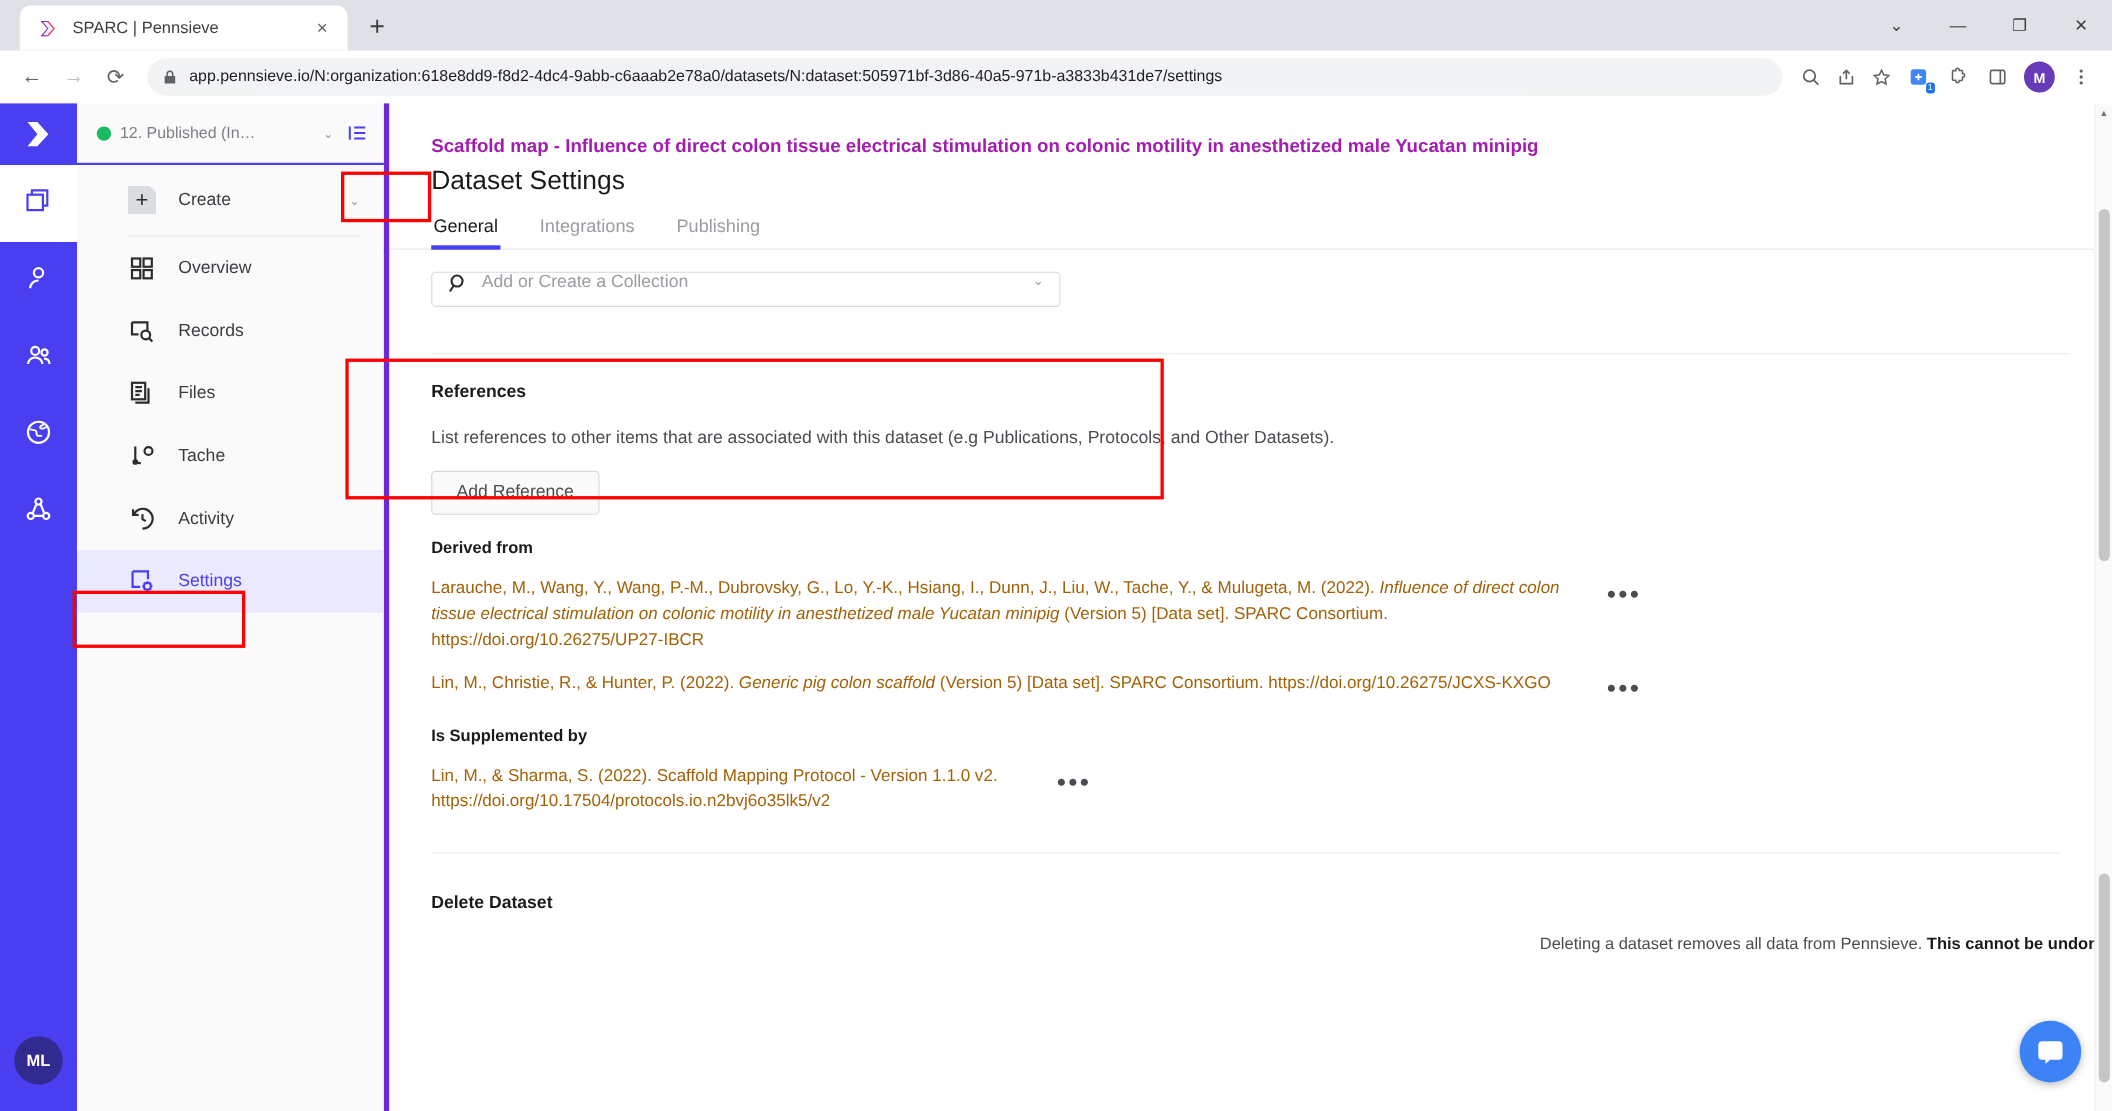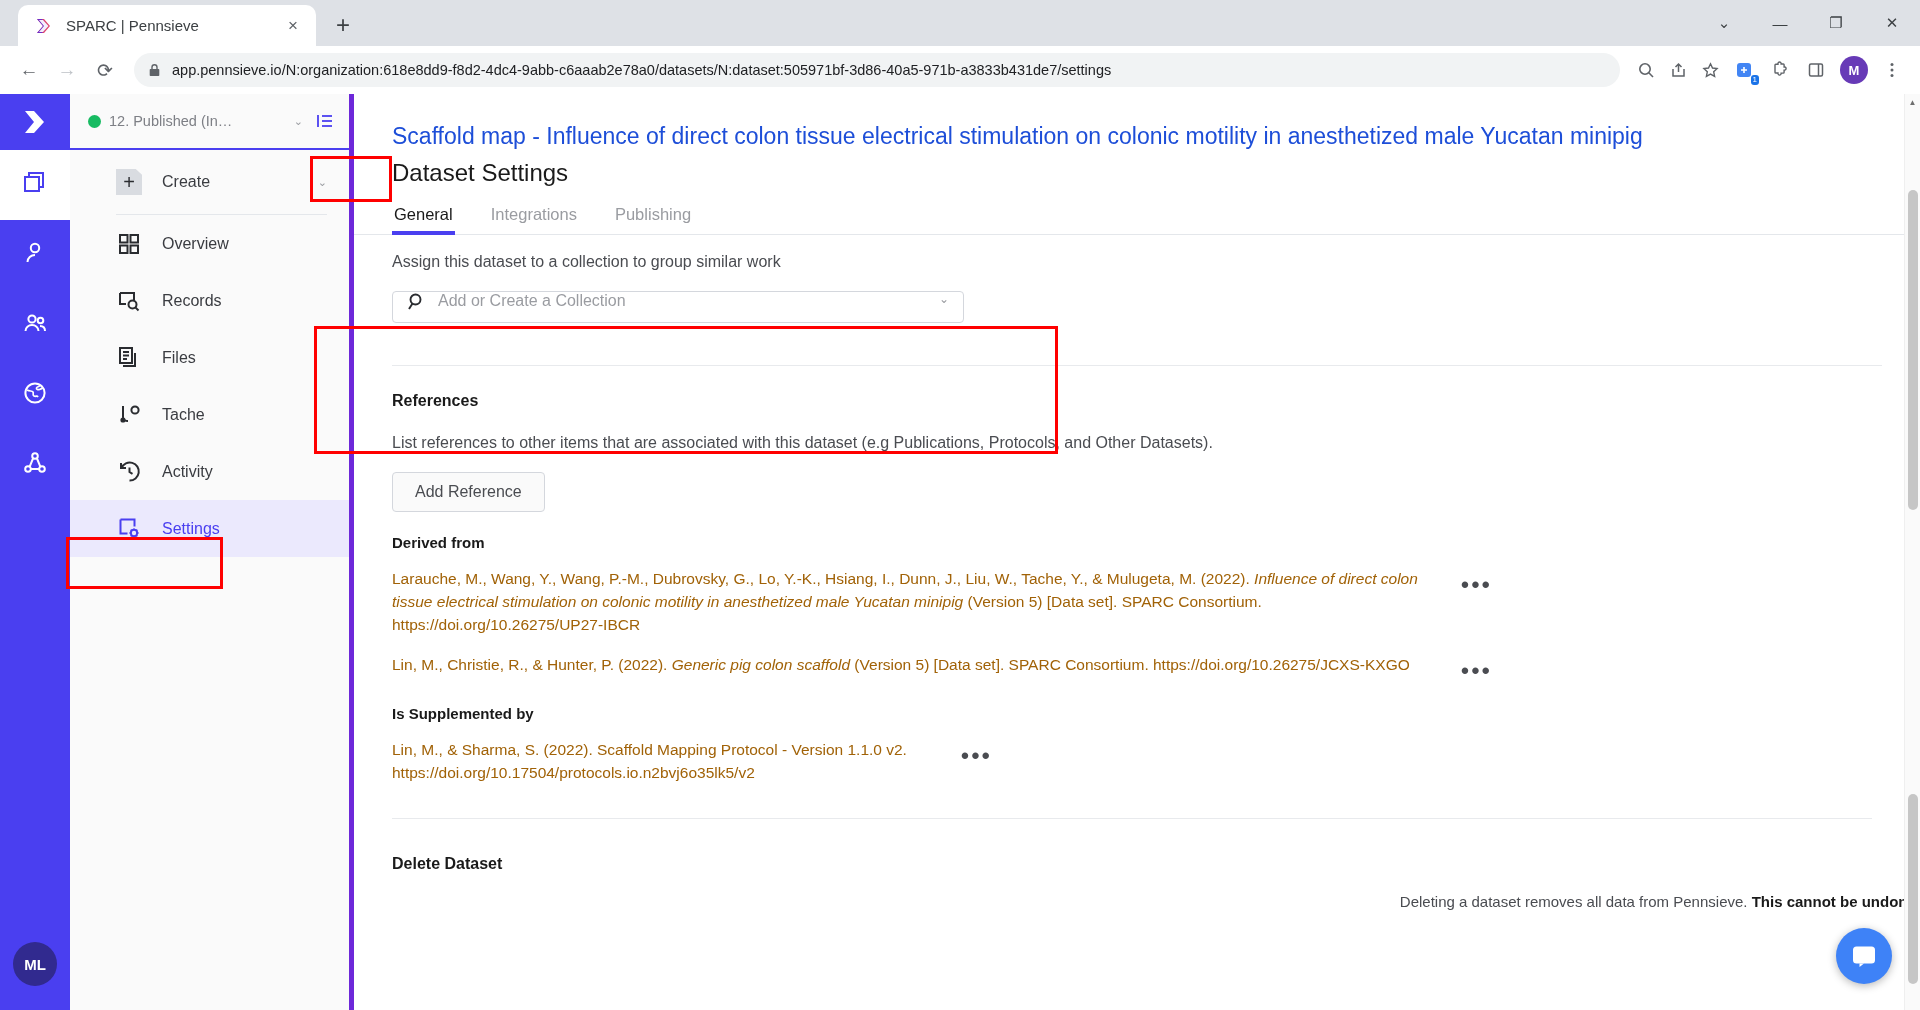--- a/index.html
+++ b/index.html
@@ -148,21 +148,21 @@
   .nav-item.active .nav-ico { color: #4a3ff0; }
 
   .sb-spacer { flex: 1; }
 
   
   .content {
     flex: 1; position: relative; background: #ffffff; overflow: hidden;
   }
   .content-inner { padding: 28px 0 0 0; }
   .ds-title {
-    font-size: 23px; color: #1d4ed8; font-weight: 400; line-height: 1.25;
+    font-size: 17px; color: #a21caf; font-weight: 700; line-height: 1.25;
     padding: 0 60px 0 38px;
   }
   .page-heading {
     font-size: 24px; color: #1a1a1a; font-weight: 400; margin-top: 8px;
     padding-left: 38px;
   }
   .tabs-row {
     display: flex; gap: 34px; padding-left: 38px; margin-top: 14px;
     border-bottom: 1px solid #e4e7eb; position: relative;
   }
@@ -494,21 +494,20 @@
       <div class="ds-title">Scaffold map - Influence of direct colon tissue electrical stimulation on colonic motility in anesthetized male Yucatan minipig</div>
       <div class="page-heading">Dataset Settings</div>
 
       <div class="tabs-row">
         <div class="tab-item active">General</div>
         <div class="tab-item">Integrations</div>
         <div class="tab-item">Publishing</div>
       </div>
 
       <div class="scroll-area">
-        <div class="section-hint">Assign this dataset to a collection to group similar work</div>
 
         <div class="collection-select">
           <span class="sel-icon">
             <svg width="19" height="19" viewBox="0 0 19 19" fill="none" stroke="#2a2c30" stroke-width="1.9">
               <circle cx="8.5" cy="7.5" r="5"></circle>
                 <line x1="5.5" y1="11.5" x2="2" y2="17"></line>
             </svg>
           </span>
           <span class="sel-placeholder">Add or Create a Collection</span>
           <span class="sel-caret">⌄</span>

